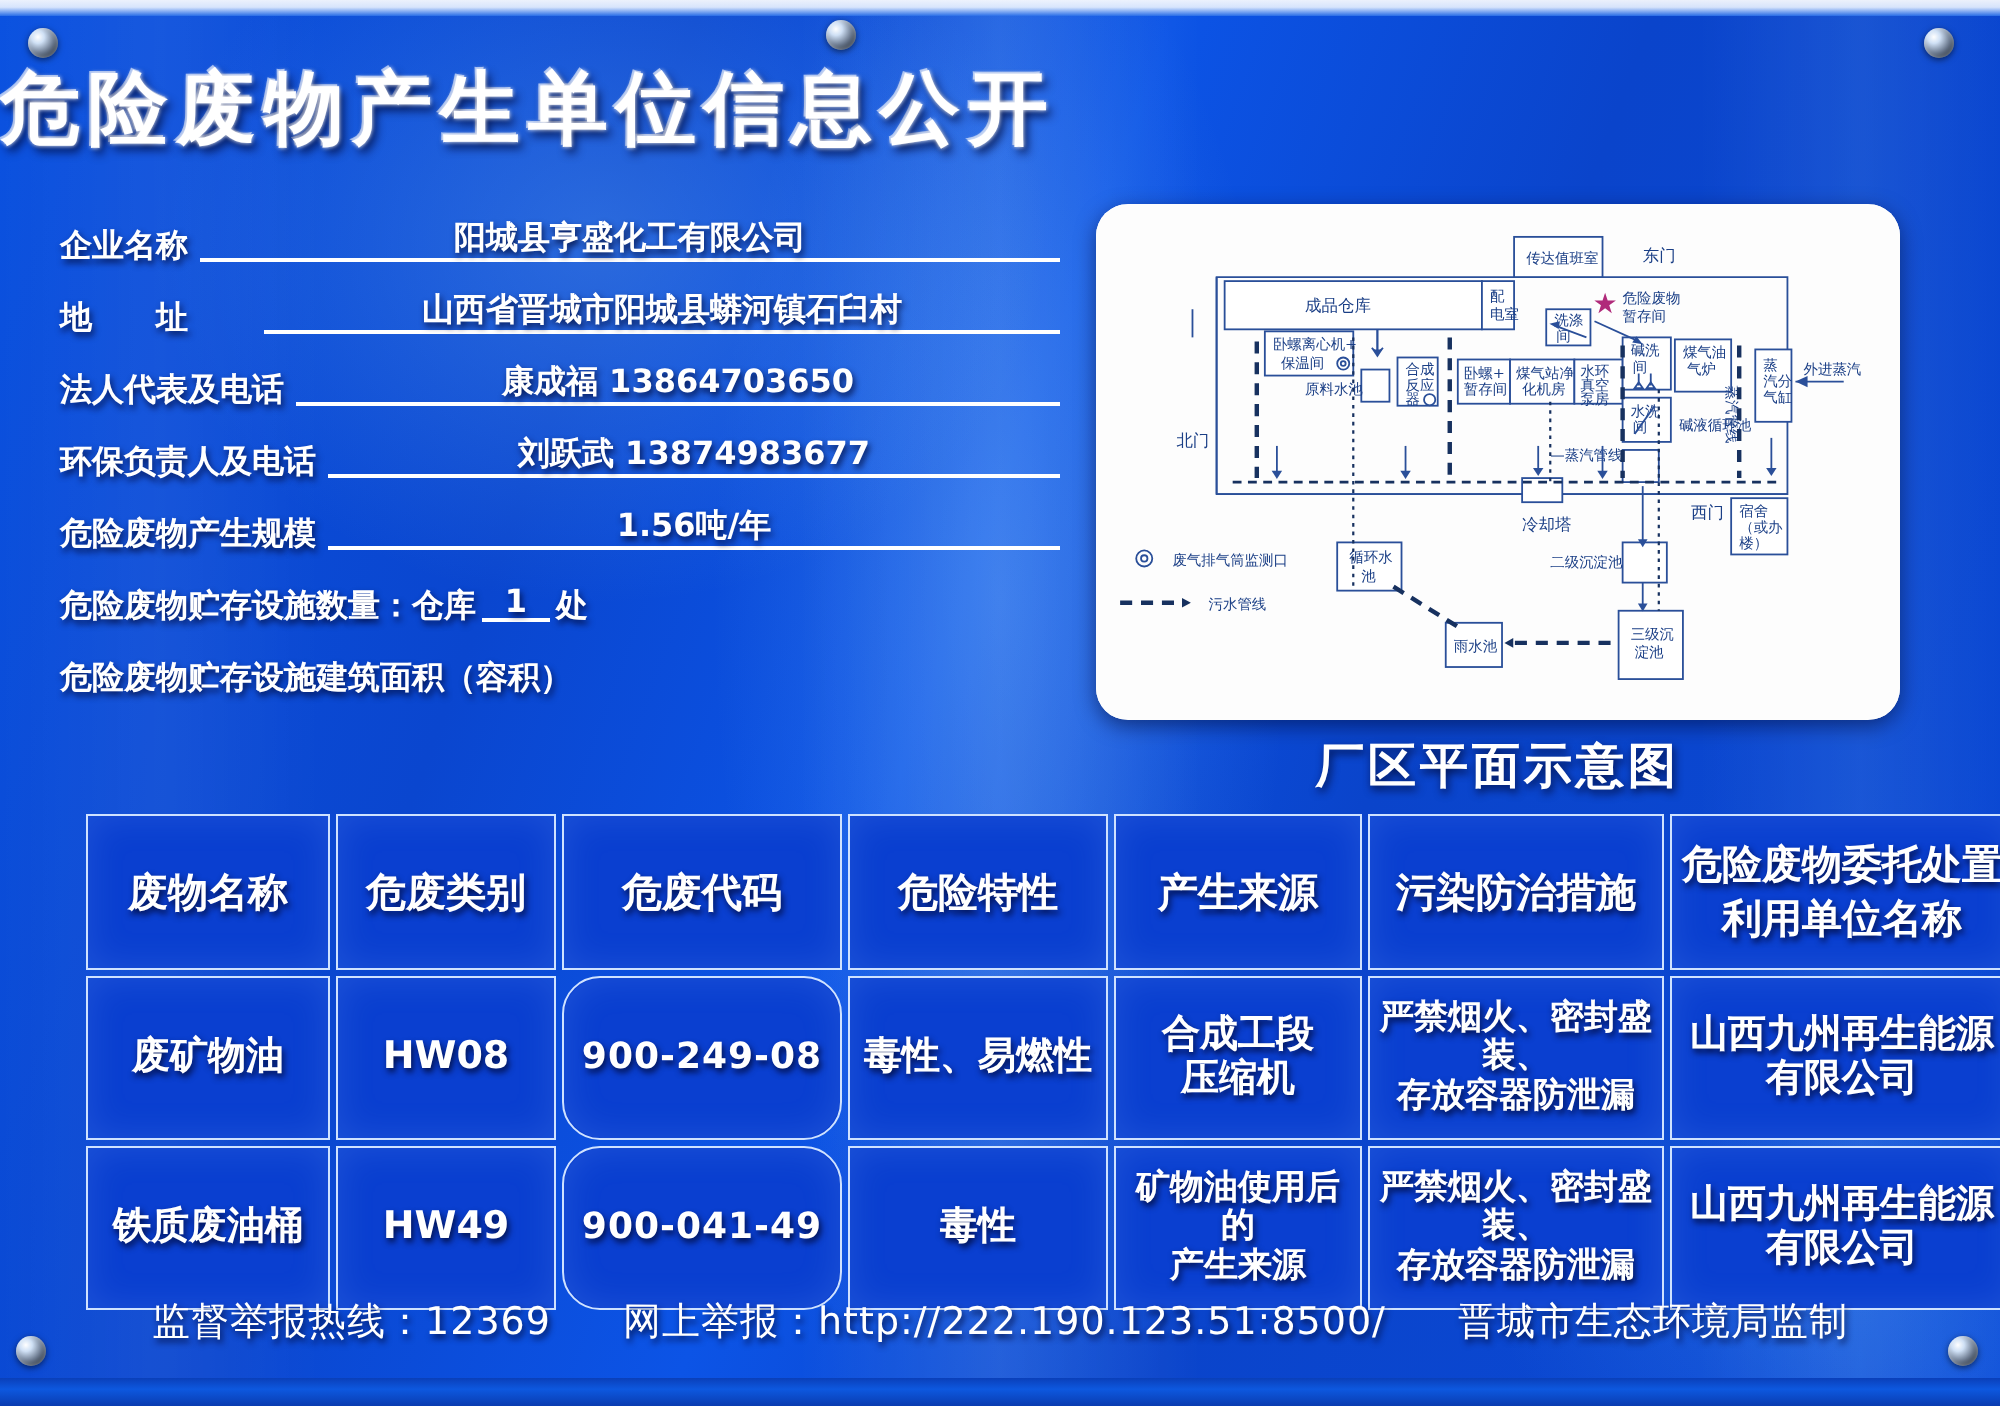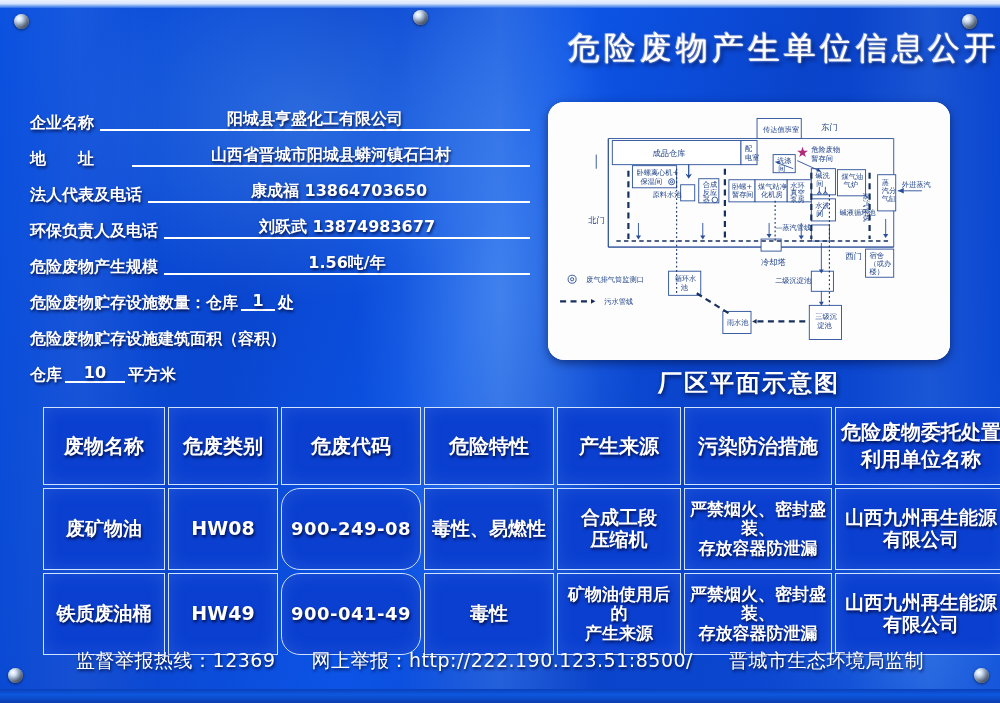--- a/index.html
+++ b/index.html
@@ -41,22 +41,22 @@
     background:linear-gradient(180deg,#0a3fb9 0%,#0d58df 40%,#0a3cb0 100%);}
 
   .bolt{
     position:absolute;width:15px;height:15px;border-radius:50%;
     background:radial-gradient(circle at 33% 30%,#ffffff 0%,#cfe0f5 22%,#6d7b90 55%,#1b2430 85%,#0a0f16 100%);
     box-shadow:0 1px 3px rgba(0,0,0,.55), inset 0 0 2px rgba(255,255,255,.5);
   }
 
   
   #title{
-    position:absolute;left:0;top:27px;width:1000px;text-align:right;
-    font-size:32px;font-weight:normal;letter-spacing:4px;color:#ffffff;
+    position:absolute;left:0;top:27px;width:1000px;text-align:left;
+    font-size:40px;font-weight:bold;letter-spacing:4px;color:#ffffff;
     text-shadow:0 0 2px #ffffff,2px 3px 5px rgba(0,10,60,.85),-1px -1px 0 rgba(255,255,255,.6);
     font-family:"DejaVu Sans","Liberation Sans",sans-serif;
   }
 
   
   #info{
     position:absolute;left:30px;top:95px;width:500px;color:#ffffff;
     font-size:16px;font-weight:bold;line-height:1.0;
     text-shadow:1px 2px 3px rgba(0,8,50,.8);
   }
@@ -171,25 +171,20 @@
     <div class="irow">
       <span class="iplain">危险废物贮存设施数量：仓库</span>
       <span class="ivalue short">1</span>
       <span class="iplain">处</span>
     </div>
 
     <div class="irow">
       <span class="iplain">危险废物贮存设施建筑面积（容积）</span>
     </div>
 
-    <div class="irow">
-      <span class="iplain">仓库</span>
-      <span class="ivalue short" style="min-width:52px">10</span>
-      <span class="iplain">平方米</span>
-    </div>
   </div>
 
   <div id="diagwrap">
     <div id="diagpanel">
       <svg viewBox="0 0 200 128" width="402" height="258" class="dg">
         <rect x="0" y="0" width="200" height="128" fill="#fdfdfd"></rect>
 
         <path class="dgline" d="M30 18 H172 V72 H30 Z"></path>
         <path class="dgline" d="M30 18 V72"></path>
         <path class="dgline" d="M30 72 H172"></path>

